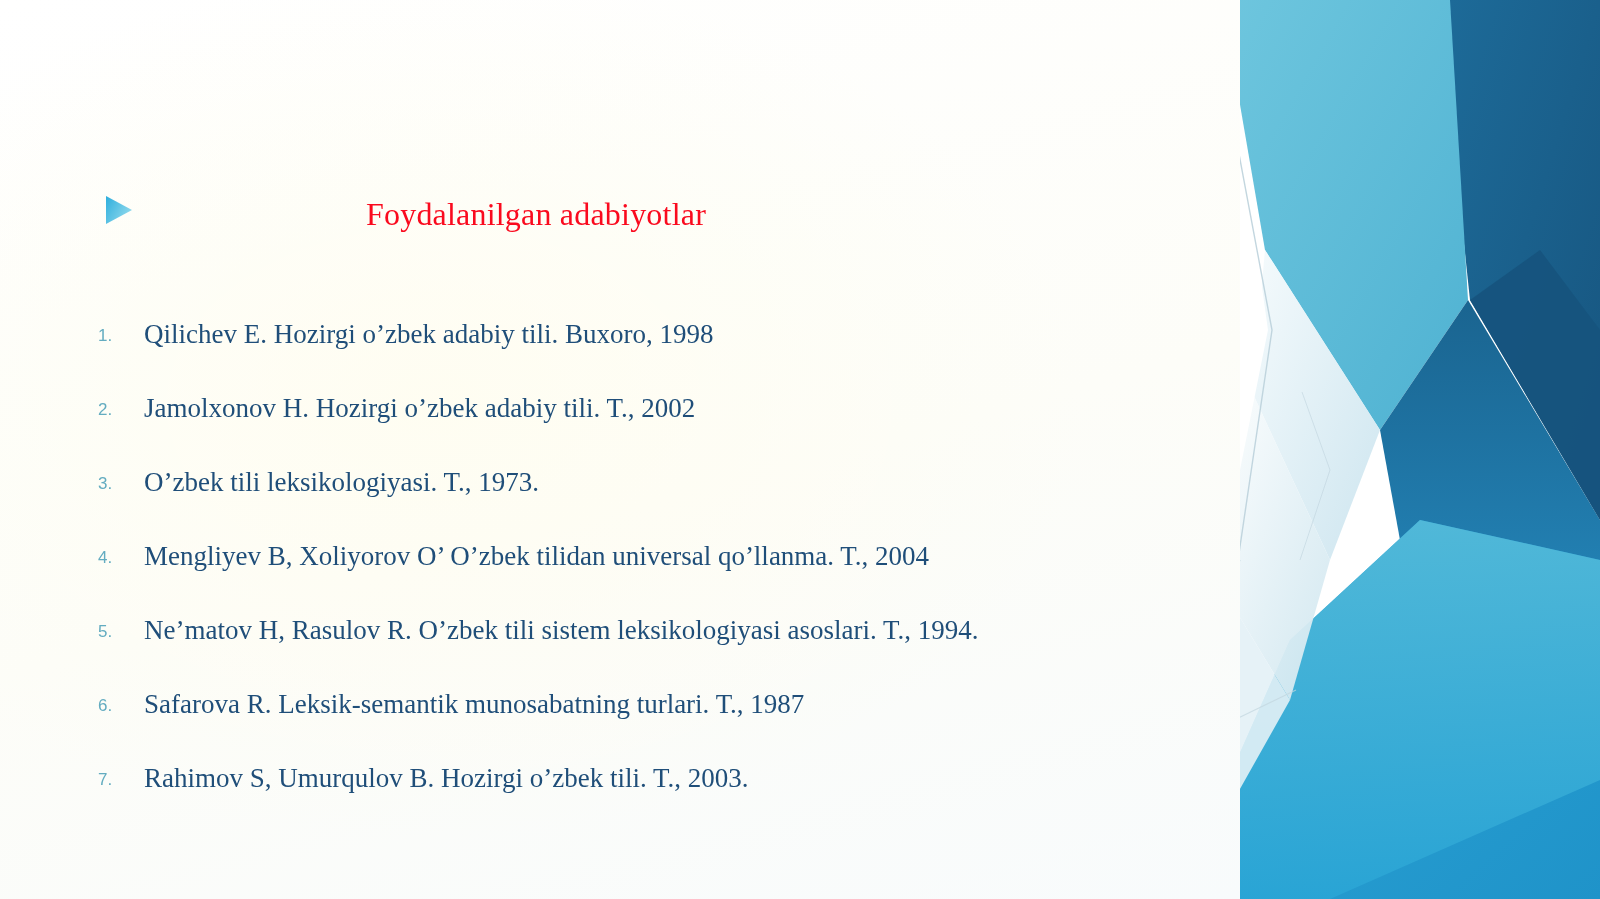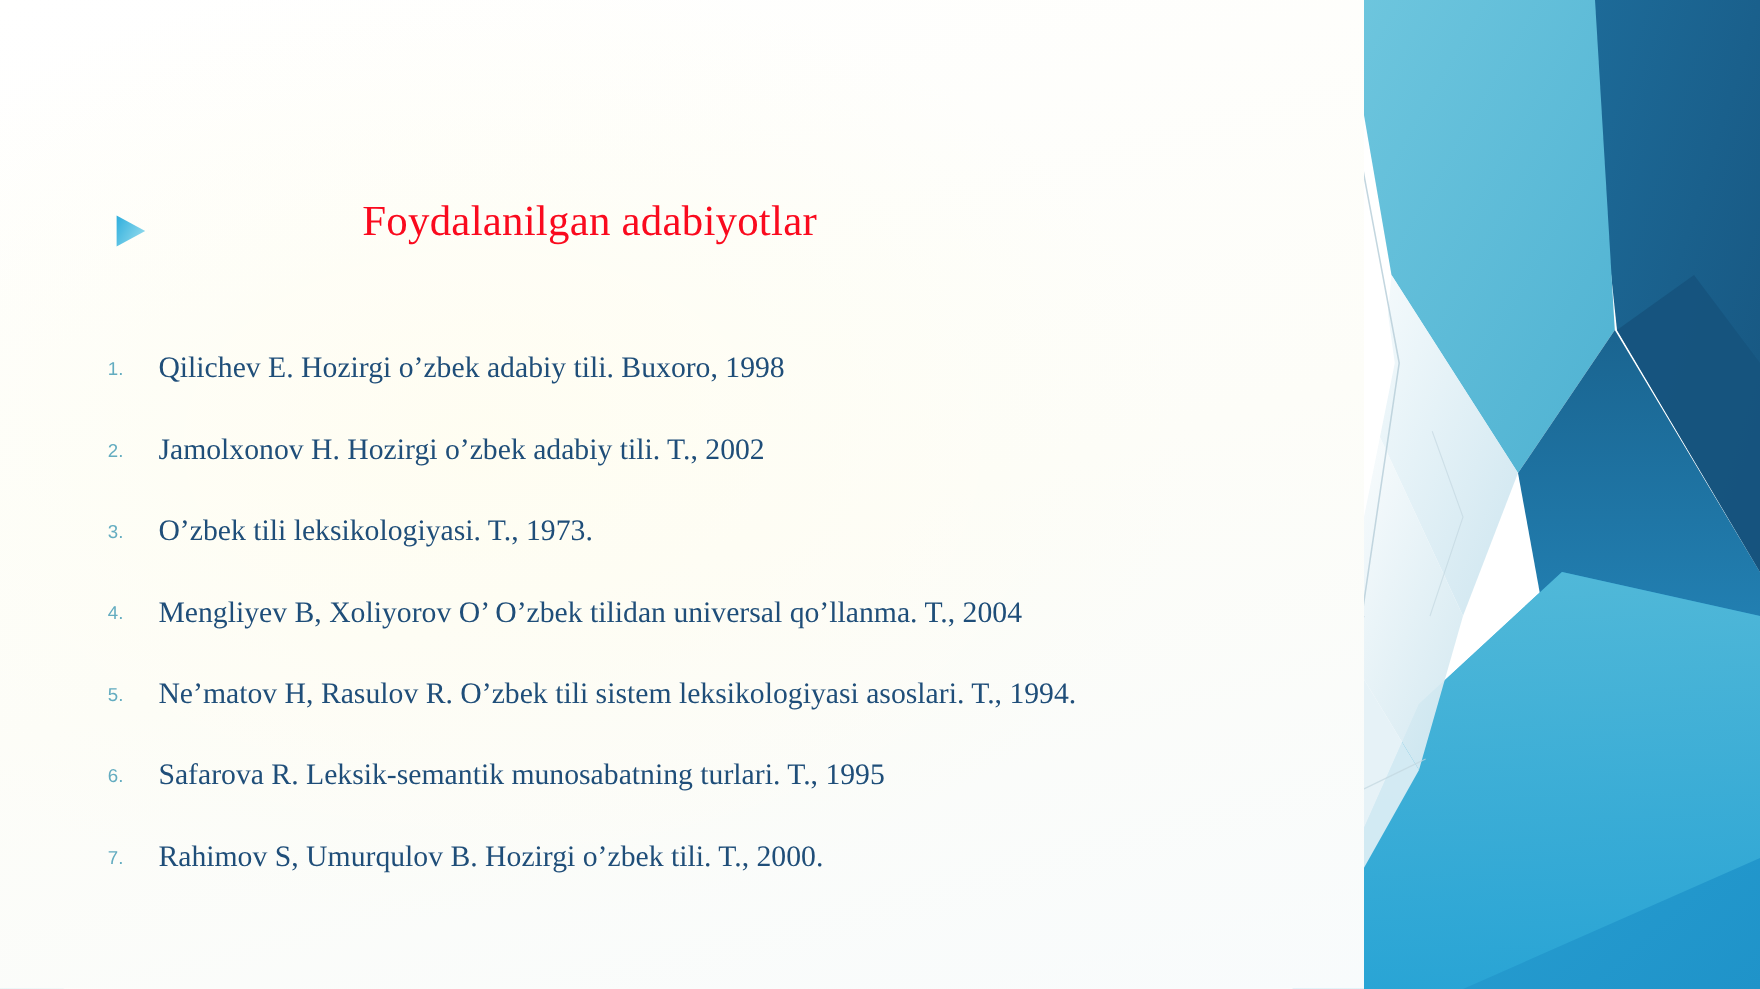--- a/index.html
+++ b/index.html
@@ -47,24 +47,24 @@
   #title-marker {
     position: absolute;
     left: 8px;
     top: 16px;
     width: 30px;
     height: 32px;
   }
   #slide-title {
     position: absolute;
     left: 0;
-    top: 0;
+    top: 16px;
     width: 880px;
     text-align: center;
-    font-size: 39px;
+    font-size: 32px;
     line-height: 1.25;
     color: #fa0a1e;
     letter-spacing: 0.2px;
     white-space: nowrap;
   }
 
   
   #ref-list {
     position: absolute;
     left: 96px;
@@ -193,21 +193,21 @@
     <li>
       <span class="num">4.</span>
       <span class="txt">Mengliyev B,  Xoliyorov O’  O’zbek tilidan universal qo’llanma. T., 2004</span>
     </li>
     <li>
       <span class="num">5.</span>
       <span class="txt">Ne’matov H, Rasulov R. O’zbek tili sistem leksikologiyasi asoslari. T., 1994.</span>
     </li>
     <li>
       <span class="num">6.</span>
-      <span class="txt">Safarova R. Leksik-semantik munosabatning  turlari. T., 1995</span>
+      <span class="txt">Safarova R. Leksik-semantik munosabatning  turlari. T., 1987</span>
     </li>
     <li>
       <span class="num">7.</span>
-      <span class="txt">Rahimov S, Umurqulov B. Hozirgi o’zbek tili. T., 2000.</span>
+      <span class="txt">Rahimov S, Umurqulov B. Hozirgi o’zbek tili. T., 2003.</span>
     </li>
   </ol>
 
 </div>
 
 </body></html>

